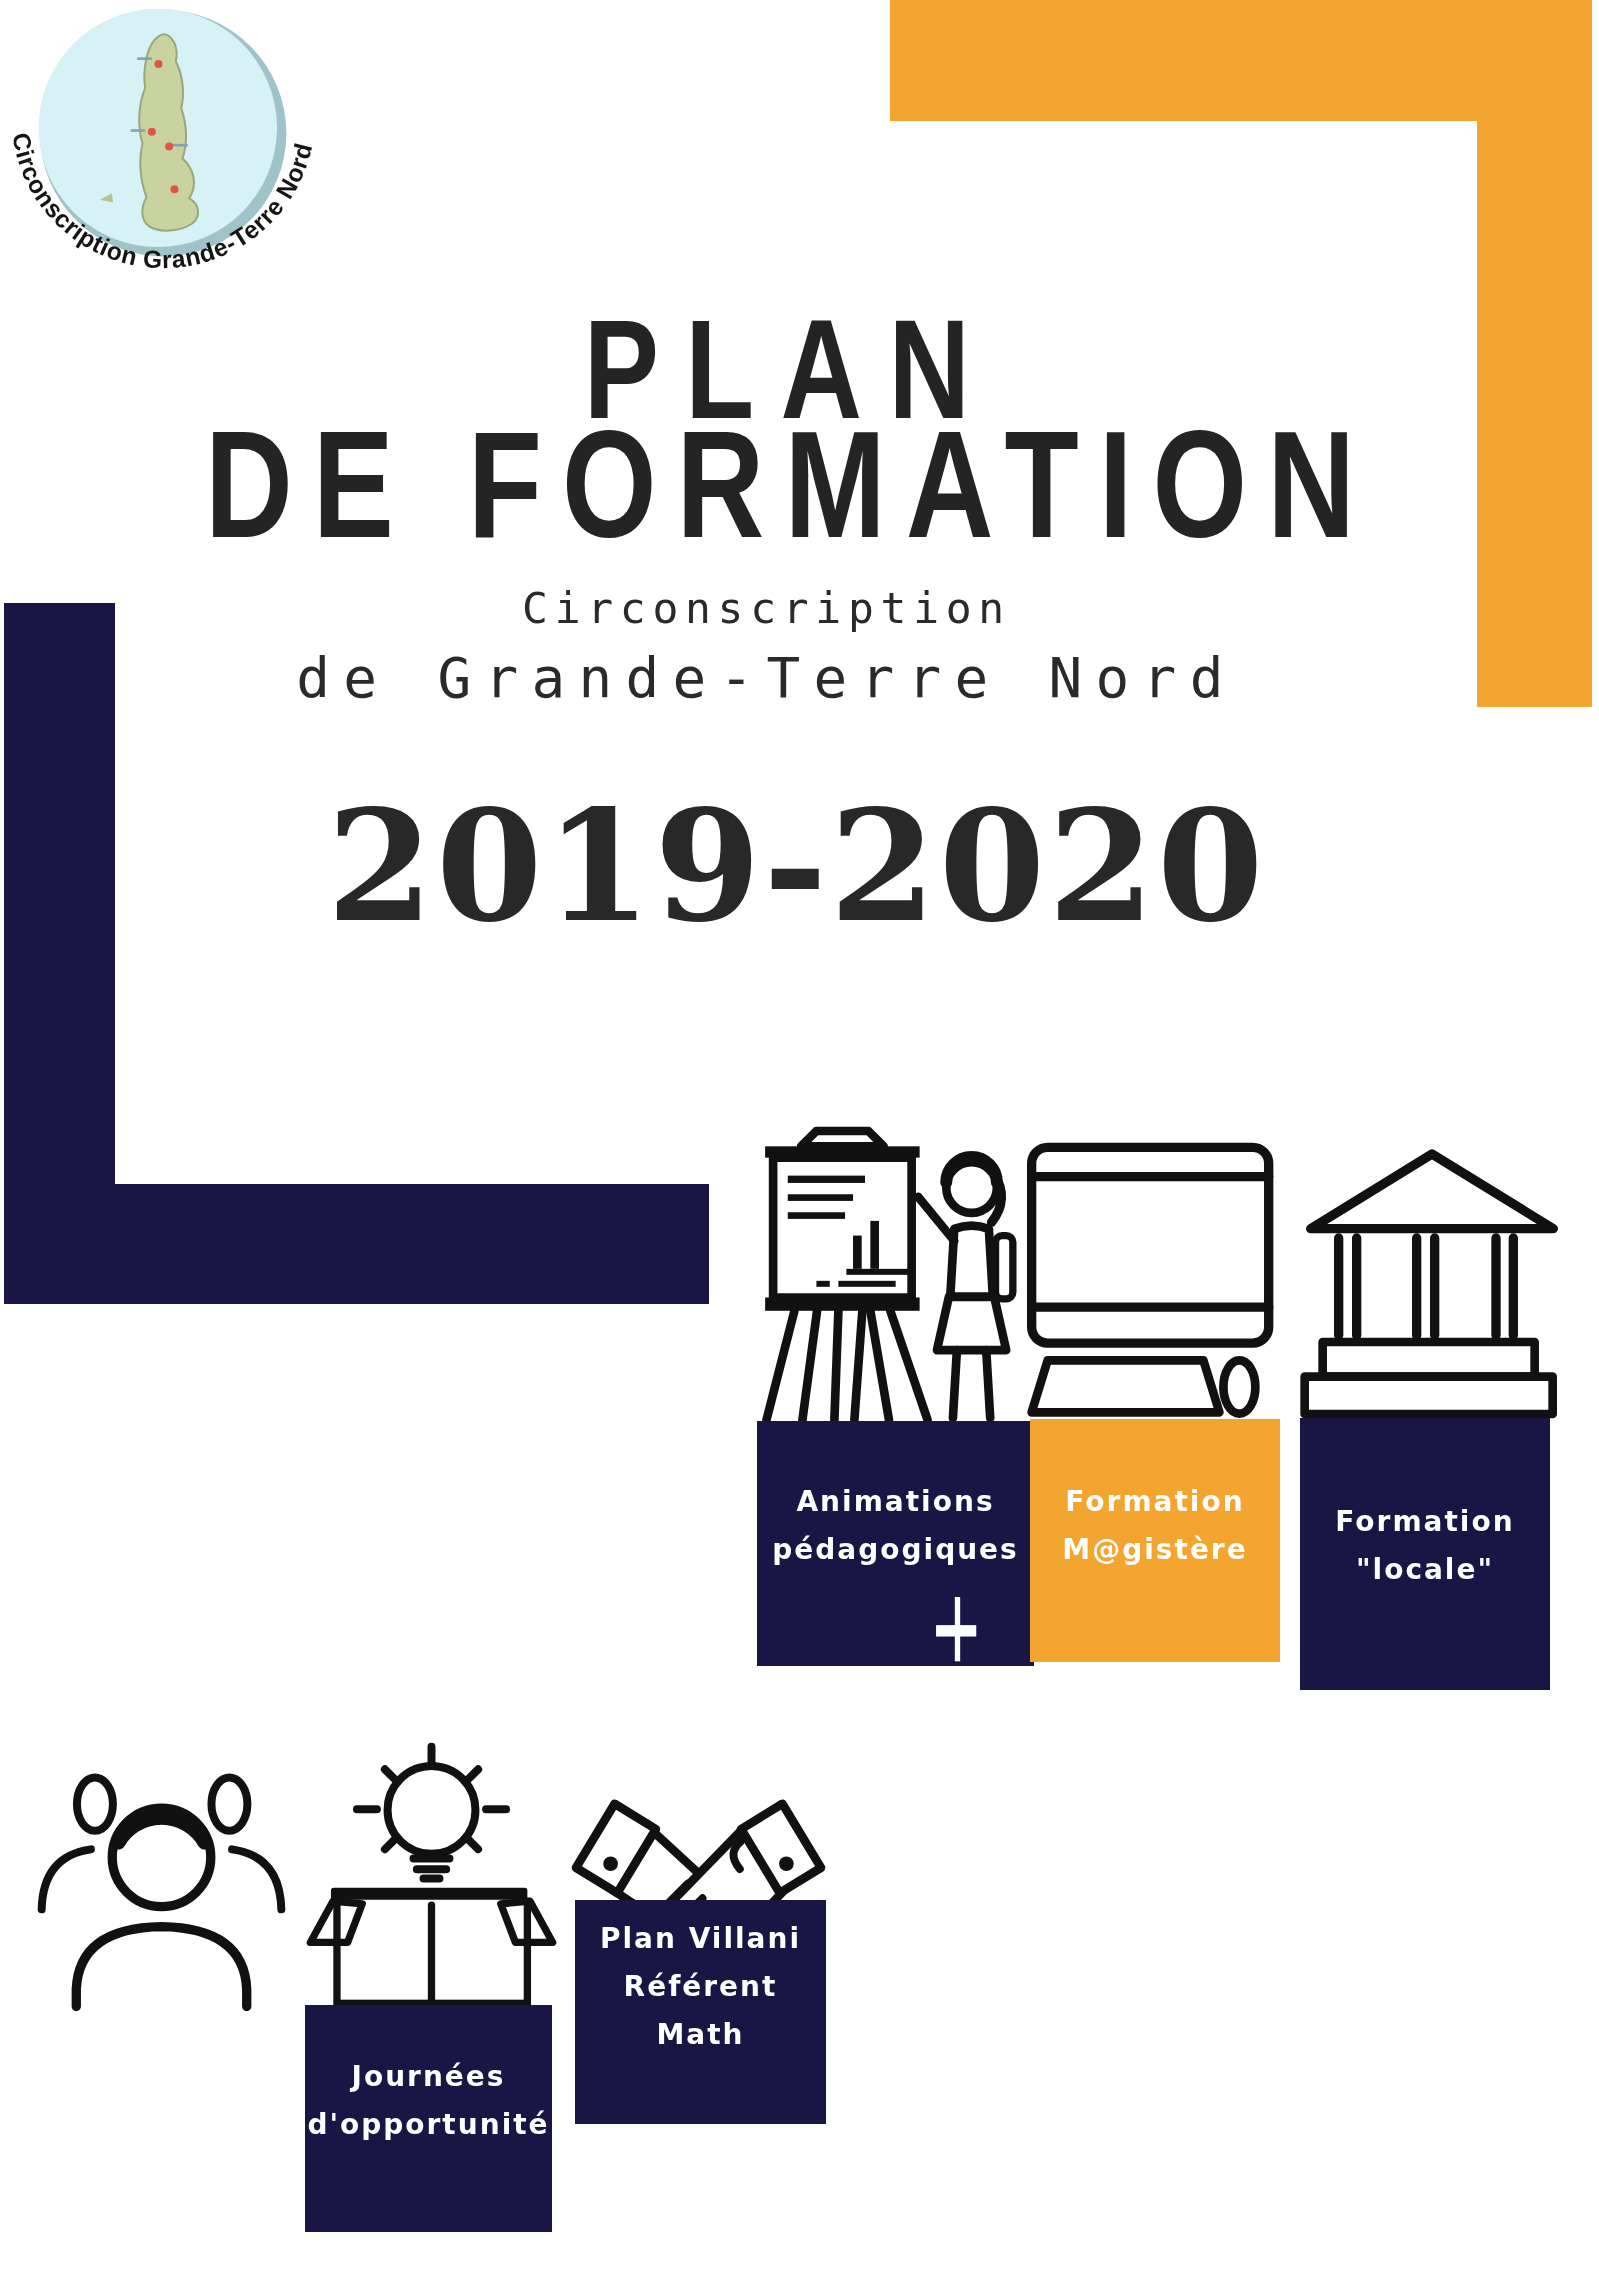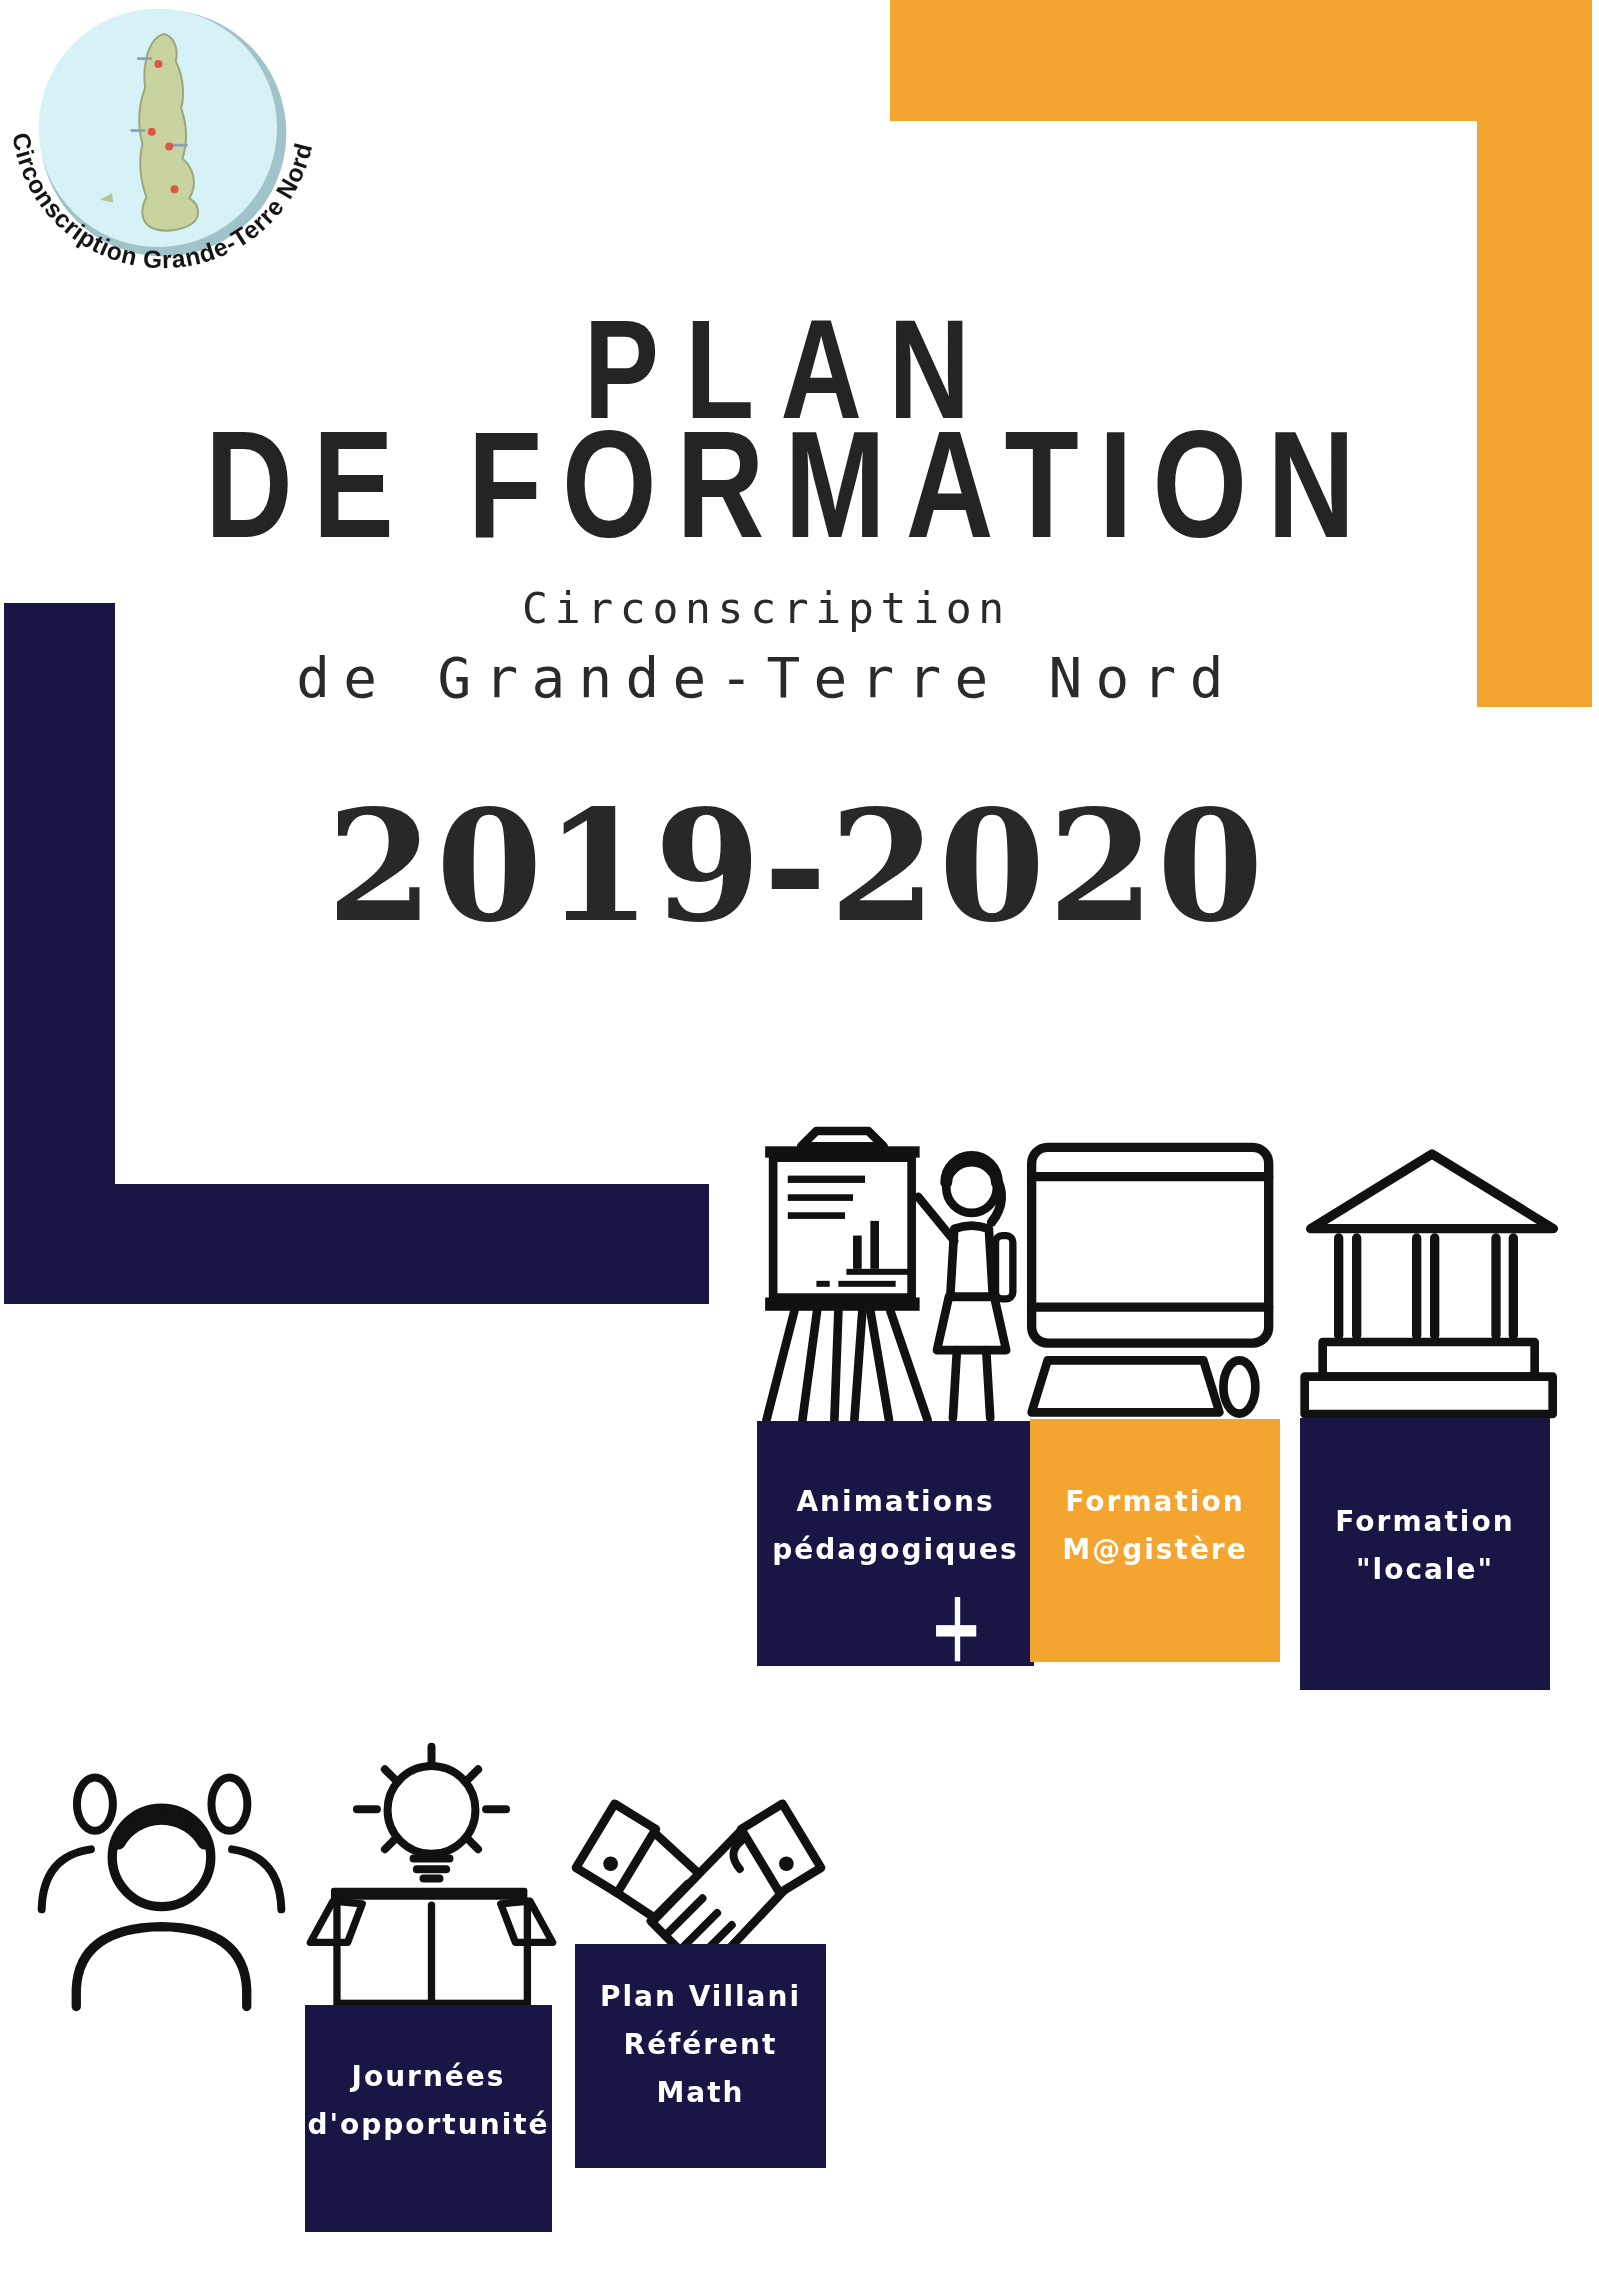--- a/index.html
+++ b/index.html
@@ -38,21 +38,21 @@
     font-family:"DejaVu Sans", sans-serif;font-weight:700;
     font-size:28px;letter-spacing:2px;line-height:48px;white-space:nowrap;
   }
   .card.navy{background:var(--navy);}
   .card.orange{background:var(--orange);}
   .c-r1-1{left:757px;top:1421px;width:277px;height:245px;padding-top:57px;box-sizing:border-box;}
   .c-r1-2{left:1030px;top:1419px;width:250px;height:243px;padding-top:59px;box-sizing:border-box;}
   .c-r1-3{left:1300px;top:1418px;width:250px;height:272px;padding-top:80px;box-sizing:border-box;}
   .c-r2-1{left:35px; top:2008px;width:249px;height:229px;padding-top:29px;box-sizing:border-box;}
   .c-r2-2{left:305px;top:2005px;width:247px;height:227px;padding-top:48px;box-sizing:border-box;}
-  .c-r2-3{left:575px;top:1944px;width:251px;height:224px;padding-top:29px;box-sizing:border-box;}
+  .c-r2-3{left:575px;top:1900px;width:251px;height:224px;padding-top:15px;box-sizing:border-box;}
   .card span{display:block;}
   .plus{position:absolute;width:43px;height:67px;}
   .plus rect{fill:#ffffff;}
   svg.icon{position:absolute;overflow:visible;}
   svg.icon *{vector-effect:none;}
 </style>
 </head>
 <body>
 
 <div class="page">

